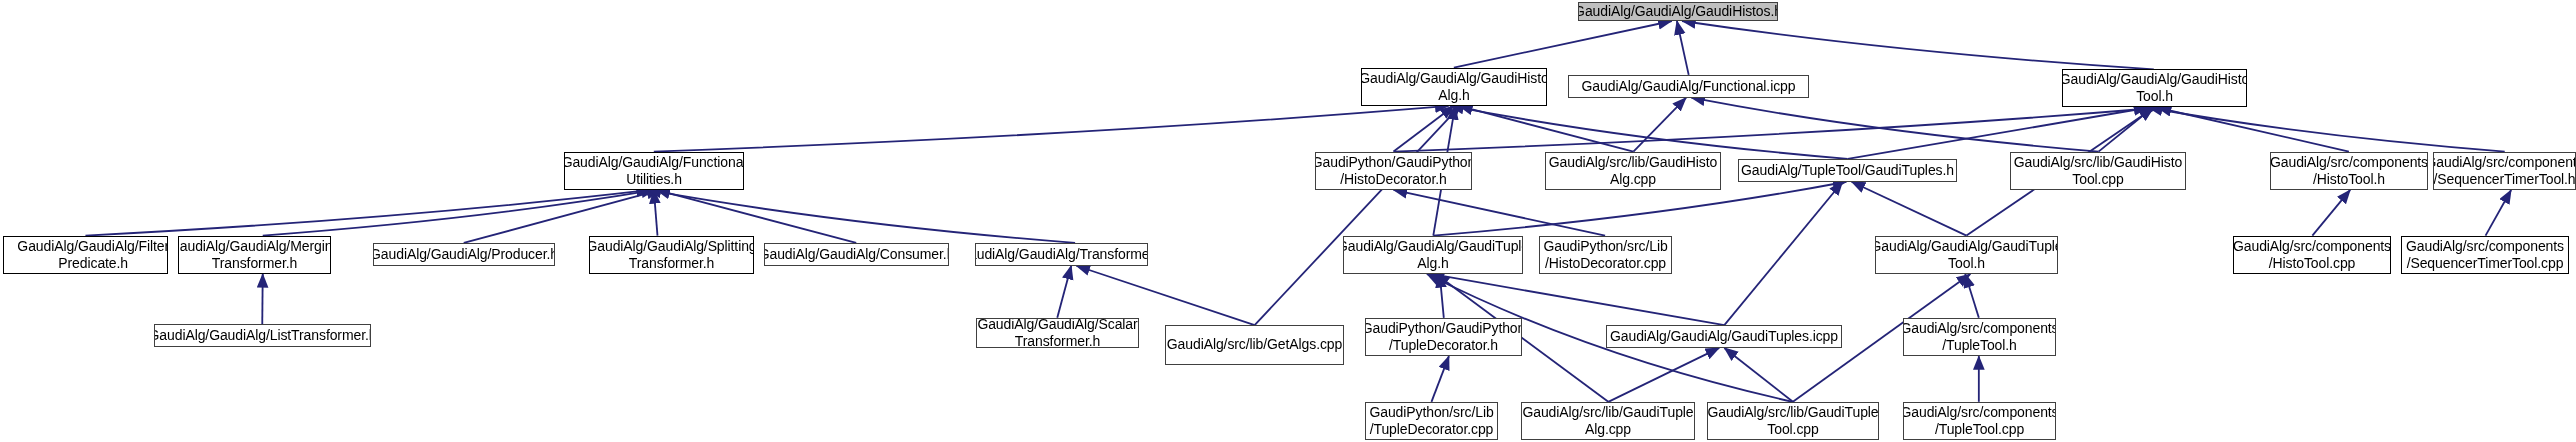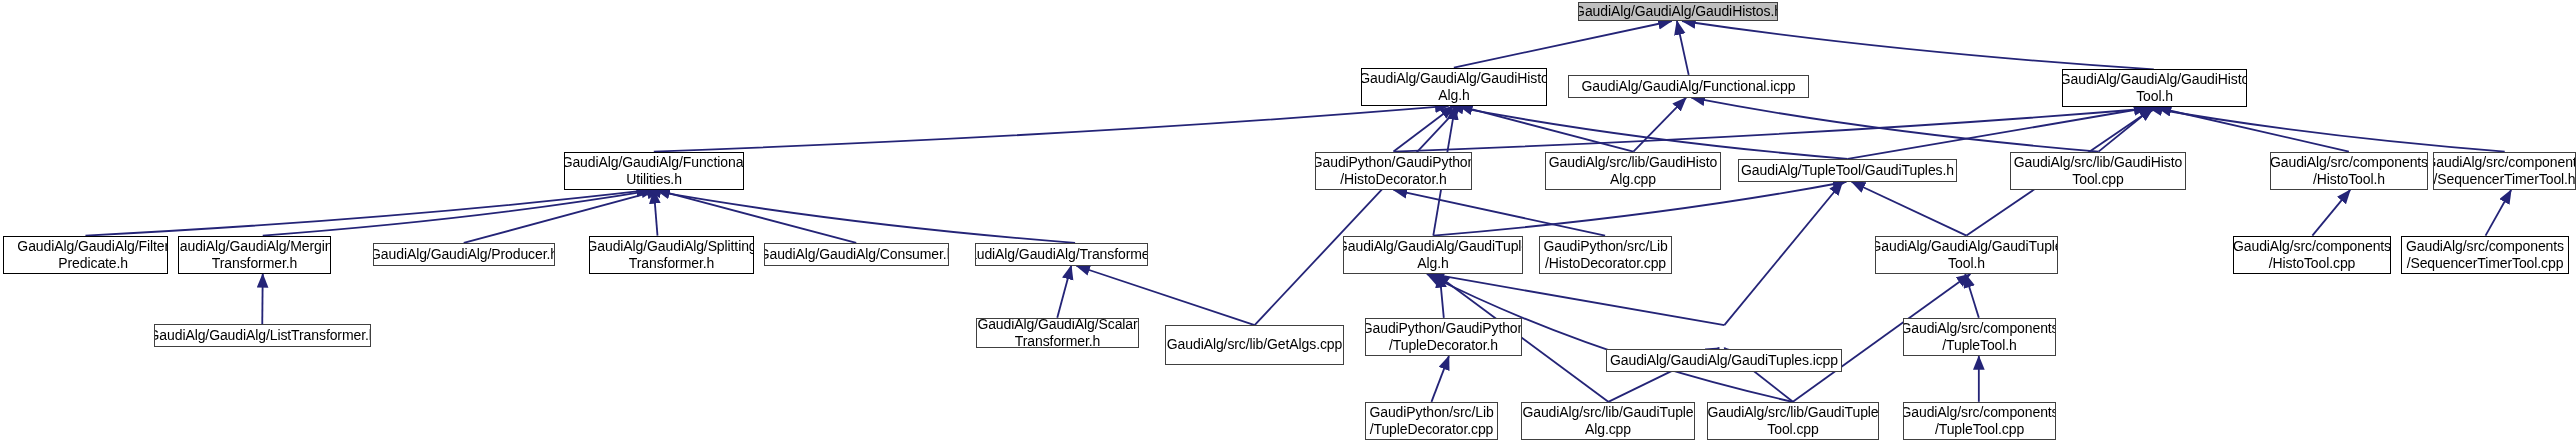--- a/index.html
+++ b/index.html
@@ -140,21 +140,21 @@
       <div class="node " style="left: 2233px; top: 236px; width: 158px; height: 38px;">GaudiAlg/src/components
 /HistoTool.cpp</div>
       <div class="node " style="left: 2401px; top: 236px; width: 168px; height: 38px;">GaudiAlg/src/components
 /SequencerTimerTool.cpp</div>
       <div class="node thick" style="left: 154px; top: 324px; width: 217px; height: 23px;">GaudiAlg/GaudiAlg/ListTransformer.h</div>
       <div class="node thick" style="left: 976px; top: 318px; width: 163px; height: 30px;">GaudiAlg/GaudiAlg/Scalar
 Transformer.h</div>
       <div class="node thick" style="left: 1165px; top: 325px; width: 179px; height: 40px;">GaudiAlg/src/lib/GetAlgs.cpp</div>
       <div class="node thick" style="left: 1365px; top: 318px; width: 157px; height: 38px;">GaudiPython/GaudiPython
 /TupleDecorator.h</div>
-      <div class="node thick" style="left: 1606px; top: 325px; width: 236px; height: 23px; margin-top: 24px;">GaudiAlg/GaudiAlg/GaudiTuples.icpp</div>
+      <div class="node thick" style="left: 1606px; top: 325px; width: 236px; height: 23px;">GaudiAlg/GaudiAlg/GaudiTuples.icpp</div>
       <div class="node thick" style="left: 1903px; top: 318px; width: 153px; height: 38px;">GaudiAlg/src/components
 /TupleTool.h</div>
       <div class="node thick" style="left: 1365px; top: 402px; width: 133px; height: 38px;">GaudiPython/src/Lib
 /TupleDecorator.cpp</div>
       <div class="node thick" style="left: 1521px; top: 402px; width: 174px; height: 38px;">GaudiAlg/src/lib/GaudiTuple
 Alg.cpp</div>
       <div class="node thick" style="left: 1707px; top: 402px; width: 172px; height: 38px;">GaudiAlg/src/lib/GaudiTuple
 Tool.cpp</div>
       <div class="node thick" style="left: 1903px; top: 402px; width: 153px; height: 38px;">GaudiAlg/src/components
 /TupleTool.cpp</div>

